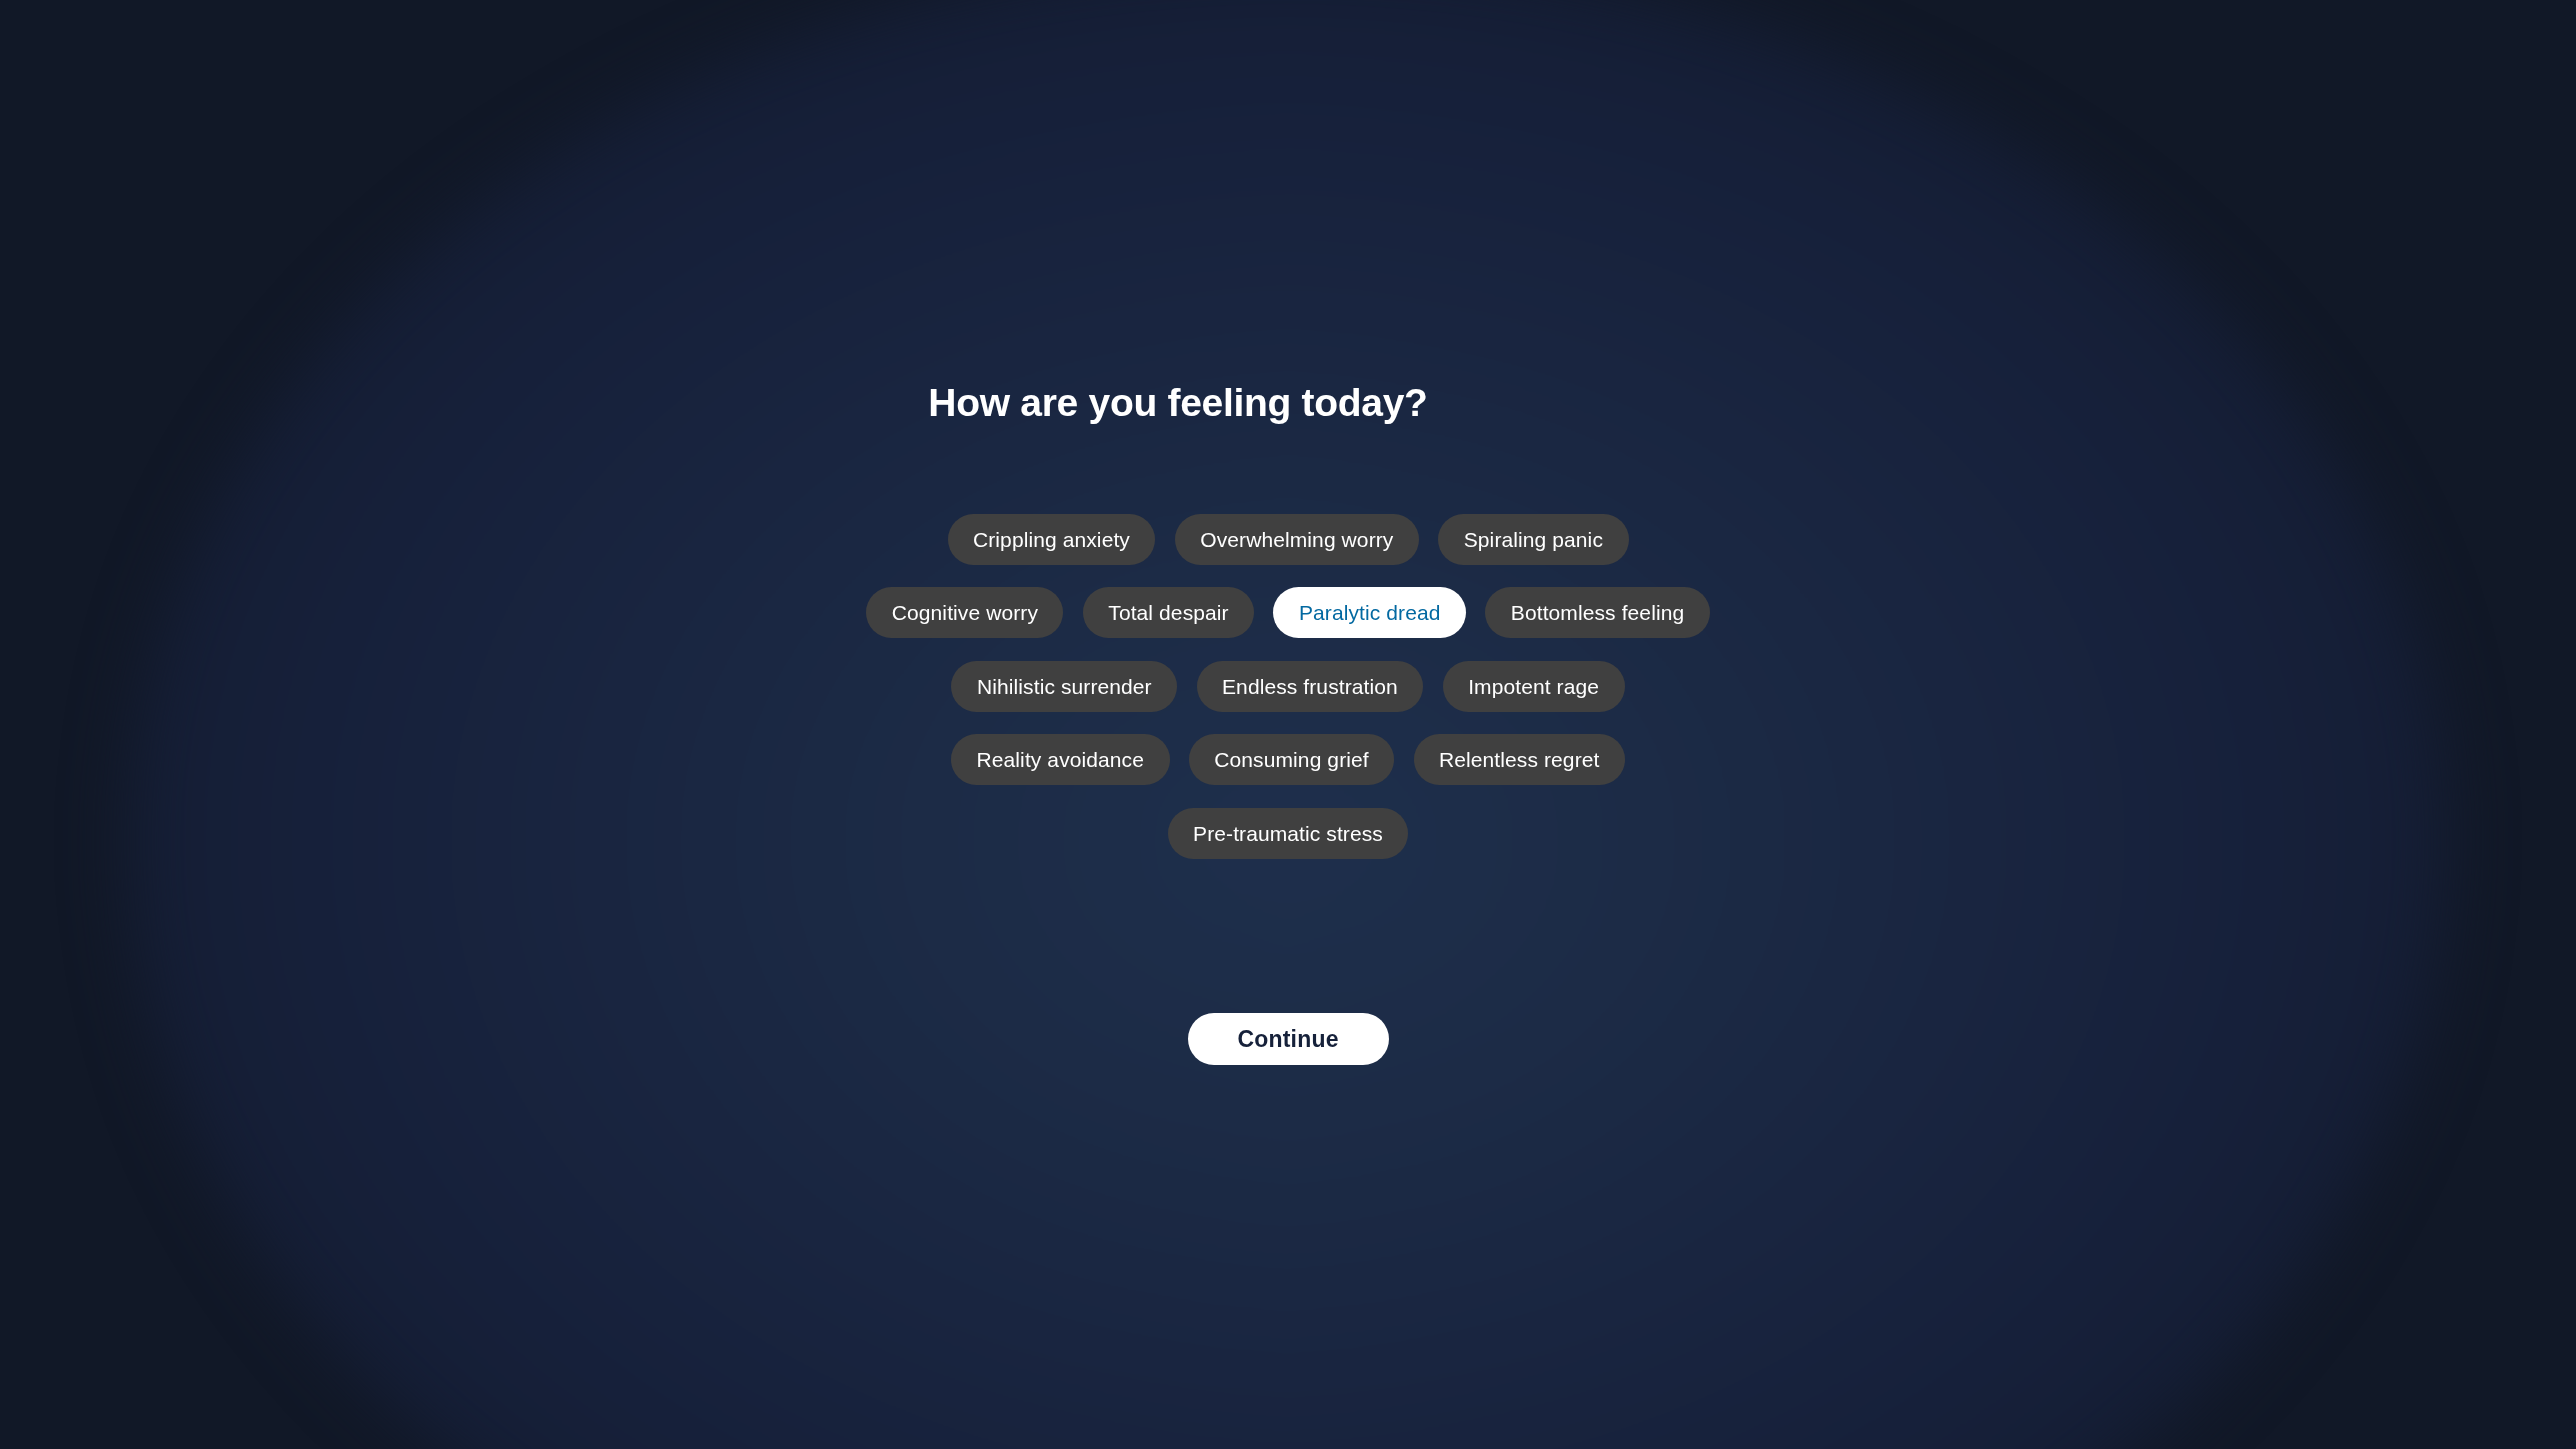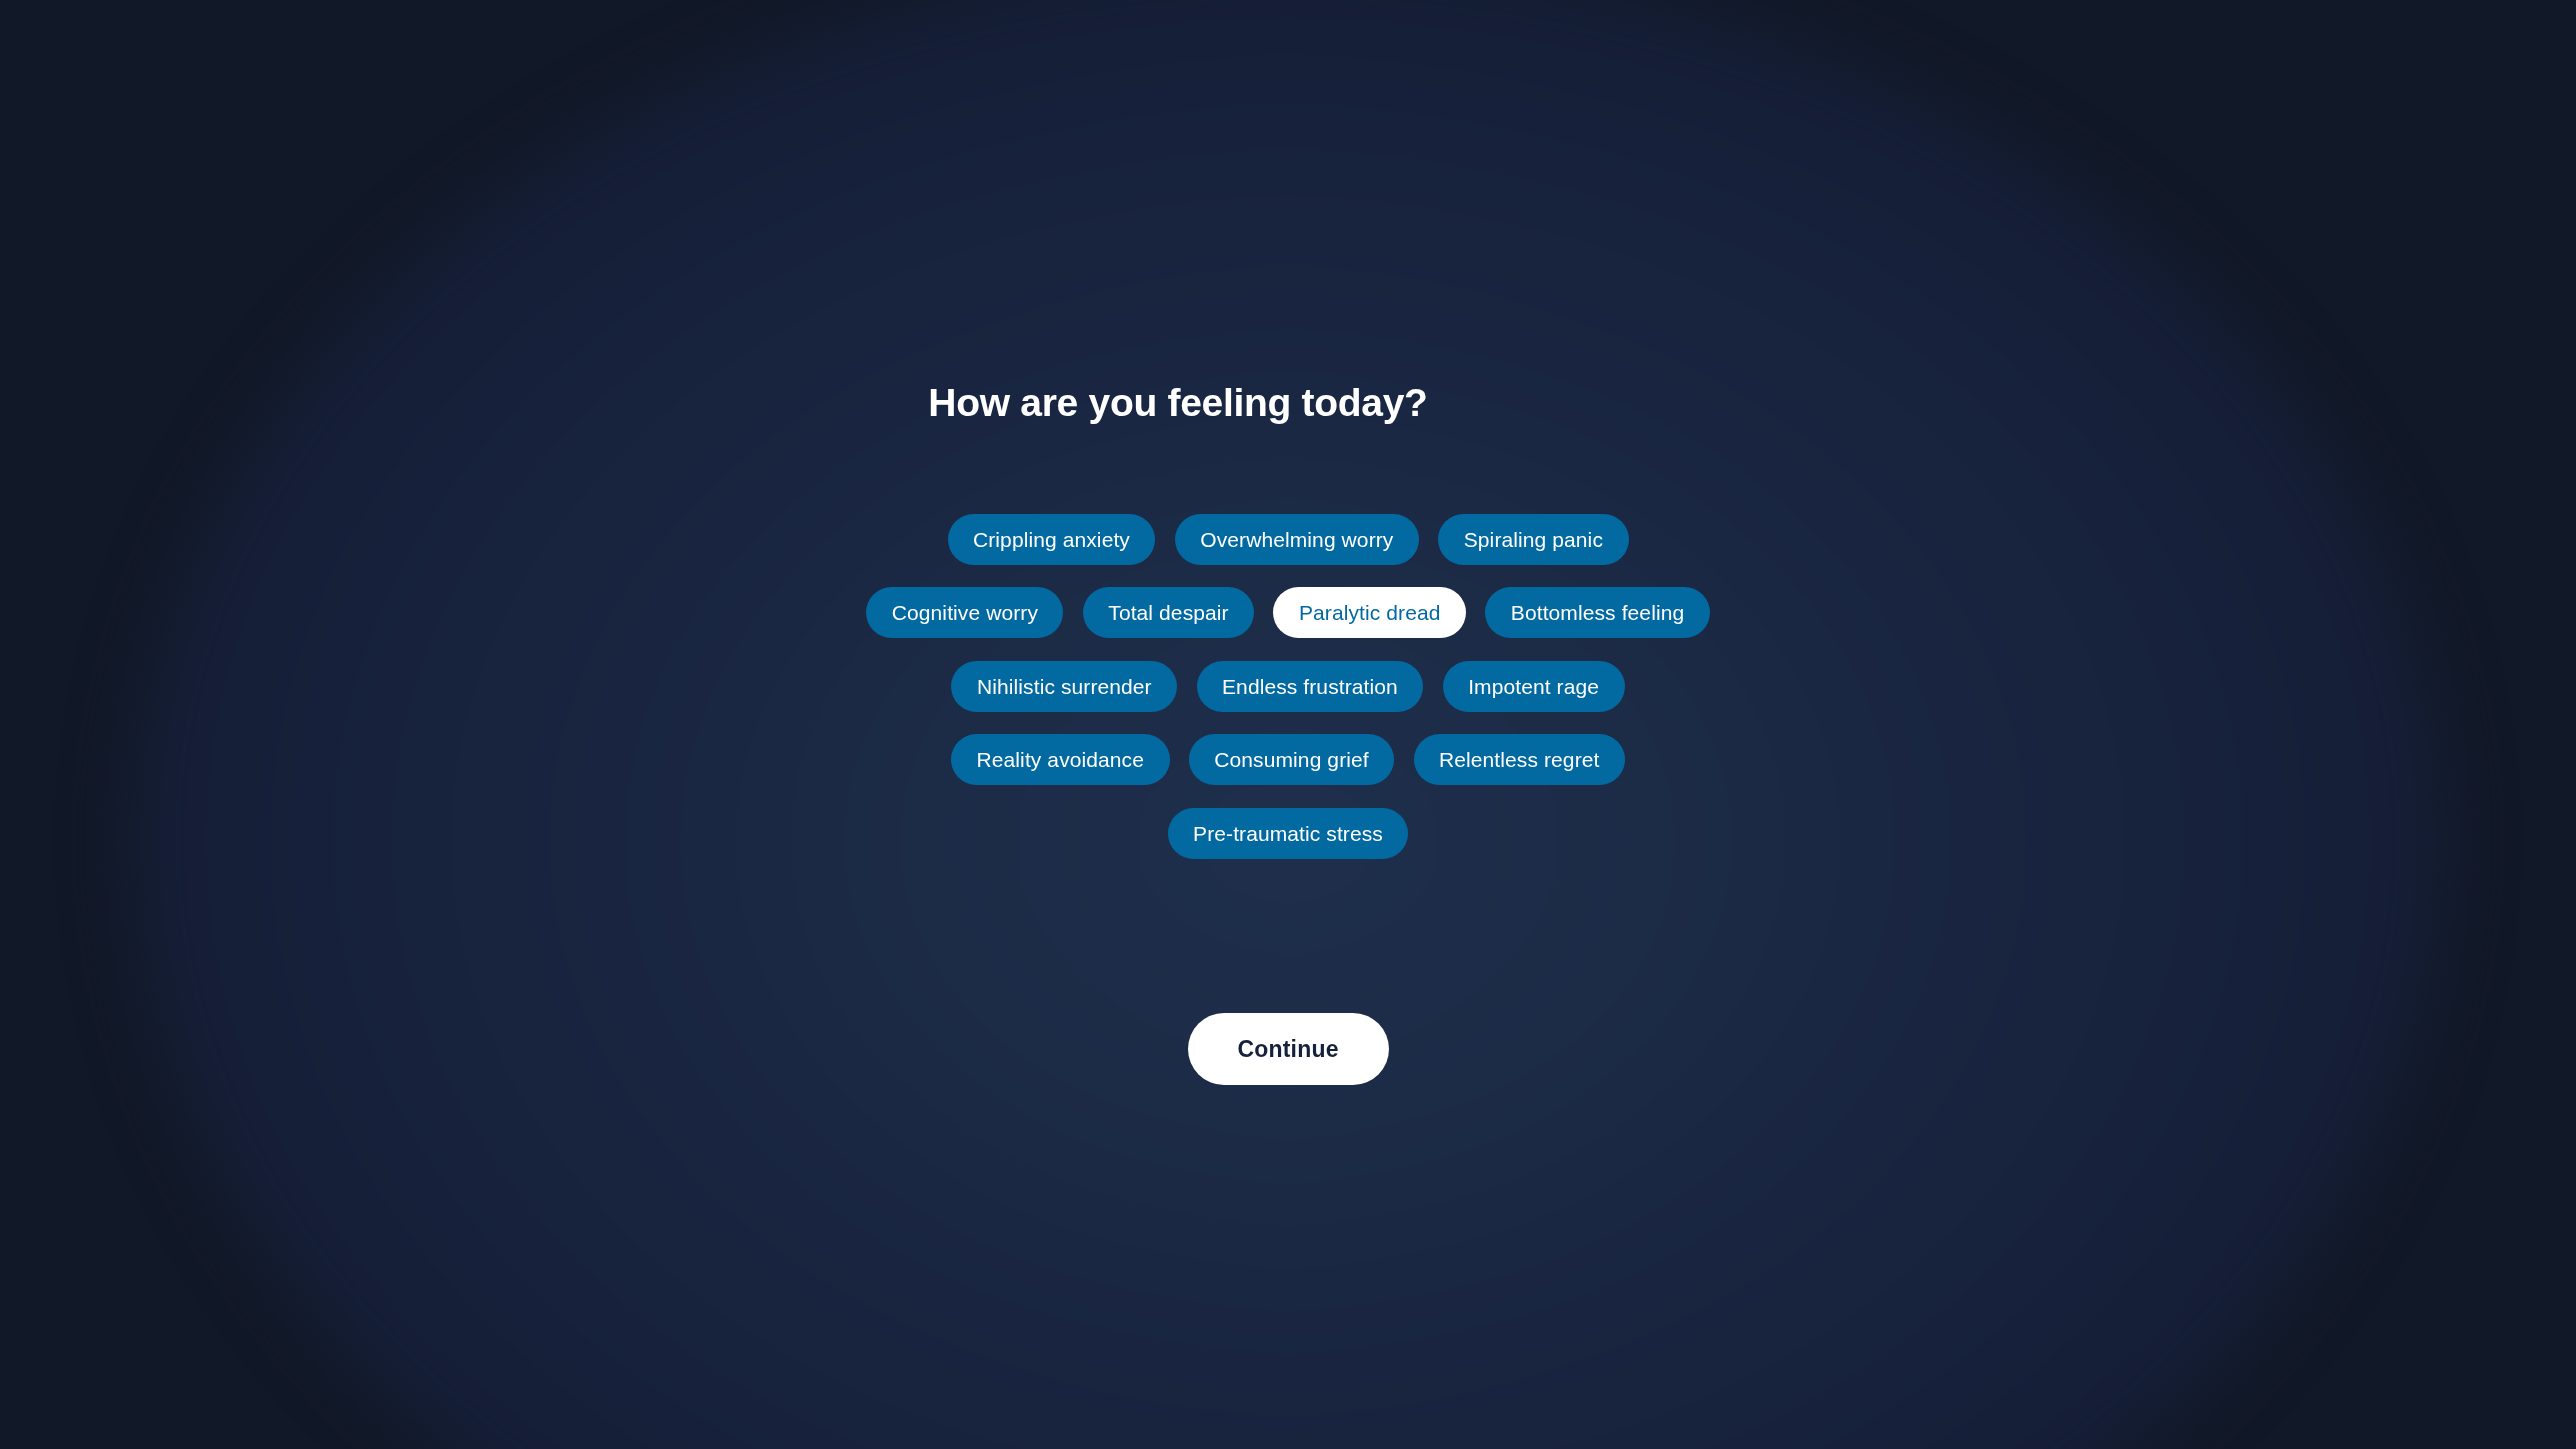--- a/index.html
+++ b/index.html
@@ -89,21 +89,21 @@
     margin-bottom: 22.4px;
   }
 
   .chip {
     display: inline-flex;
     align-items: center;
     justify-content: center;
     height: 51px;
     padding: 0 25.5px;
     border-radius: 773px;
-    background: #0369a1;
+    background: #404040;
     color: #ffffff;
     font-size: 21px;
     font-weight: 400;
     letter-spacing: 0.1px;
     line-height: 1;
     white-space: nowrap;
     border: none;
     cursor: pointer;
     box-sizing: border-box;
     user-select: none;
@@ -120,21 +120,21 @@
     left: 0;
     width: 2576px;
     display: flex;
     justify-content: center;
   }
 
   .continue-button {
     display: inline-flex;
     align-items: center;
     justify-content: center;
-    height: 72px;
+    height: 52px;
     min-width: 201px;
     padding: 0 39px;
     border-radius: 773px;
     background: #ffffff;
     color: #16213a;
     font-size: 23px;
     font-weight: 700;
     letter-spacing: 0.2px;
     line-height: 1;
     border: none;

